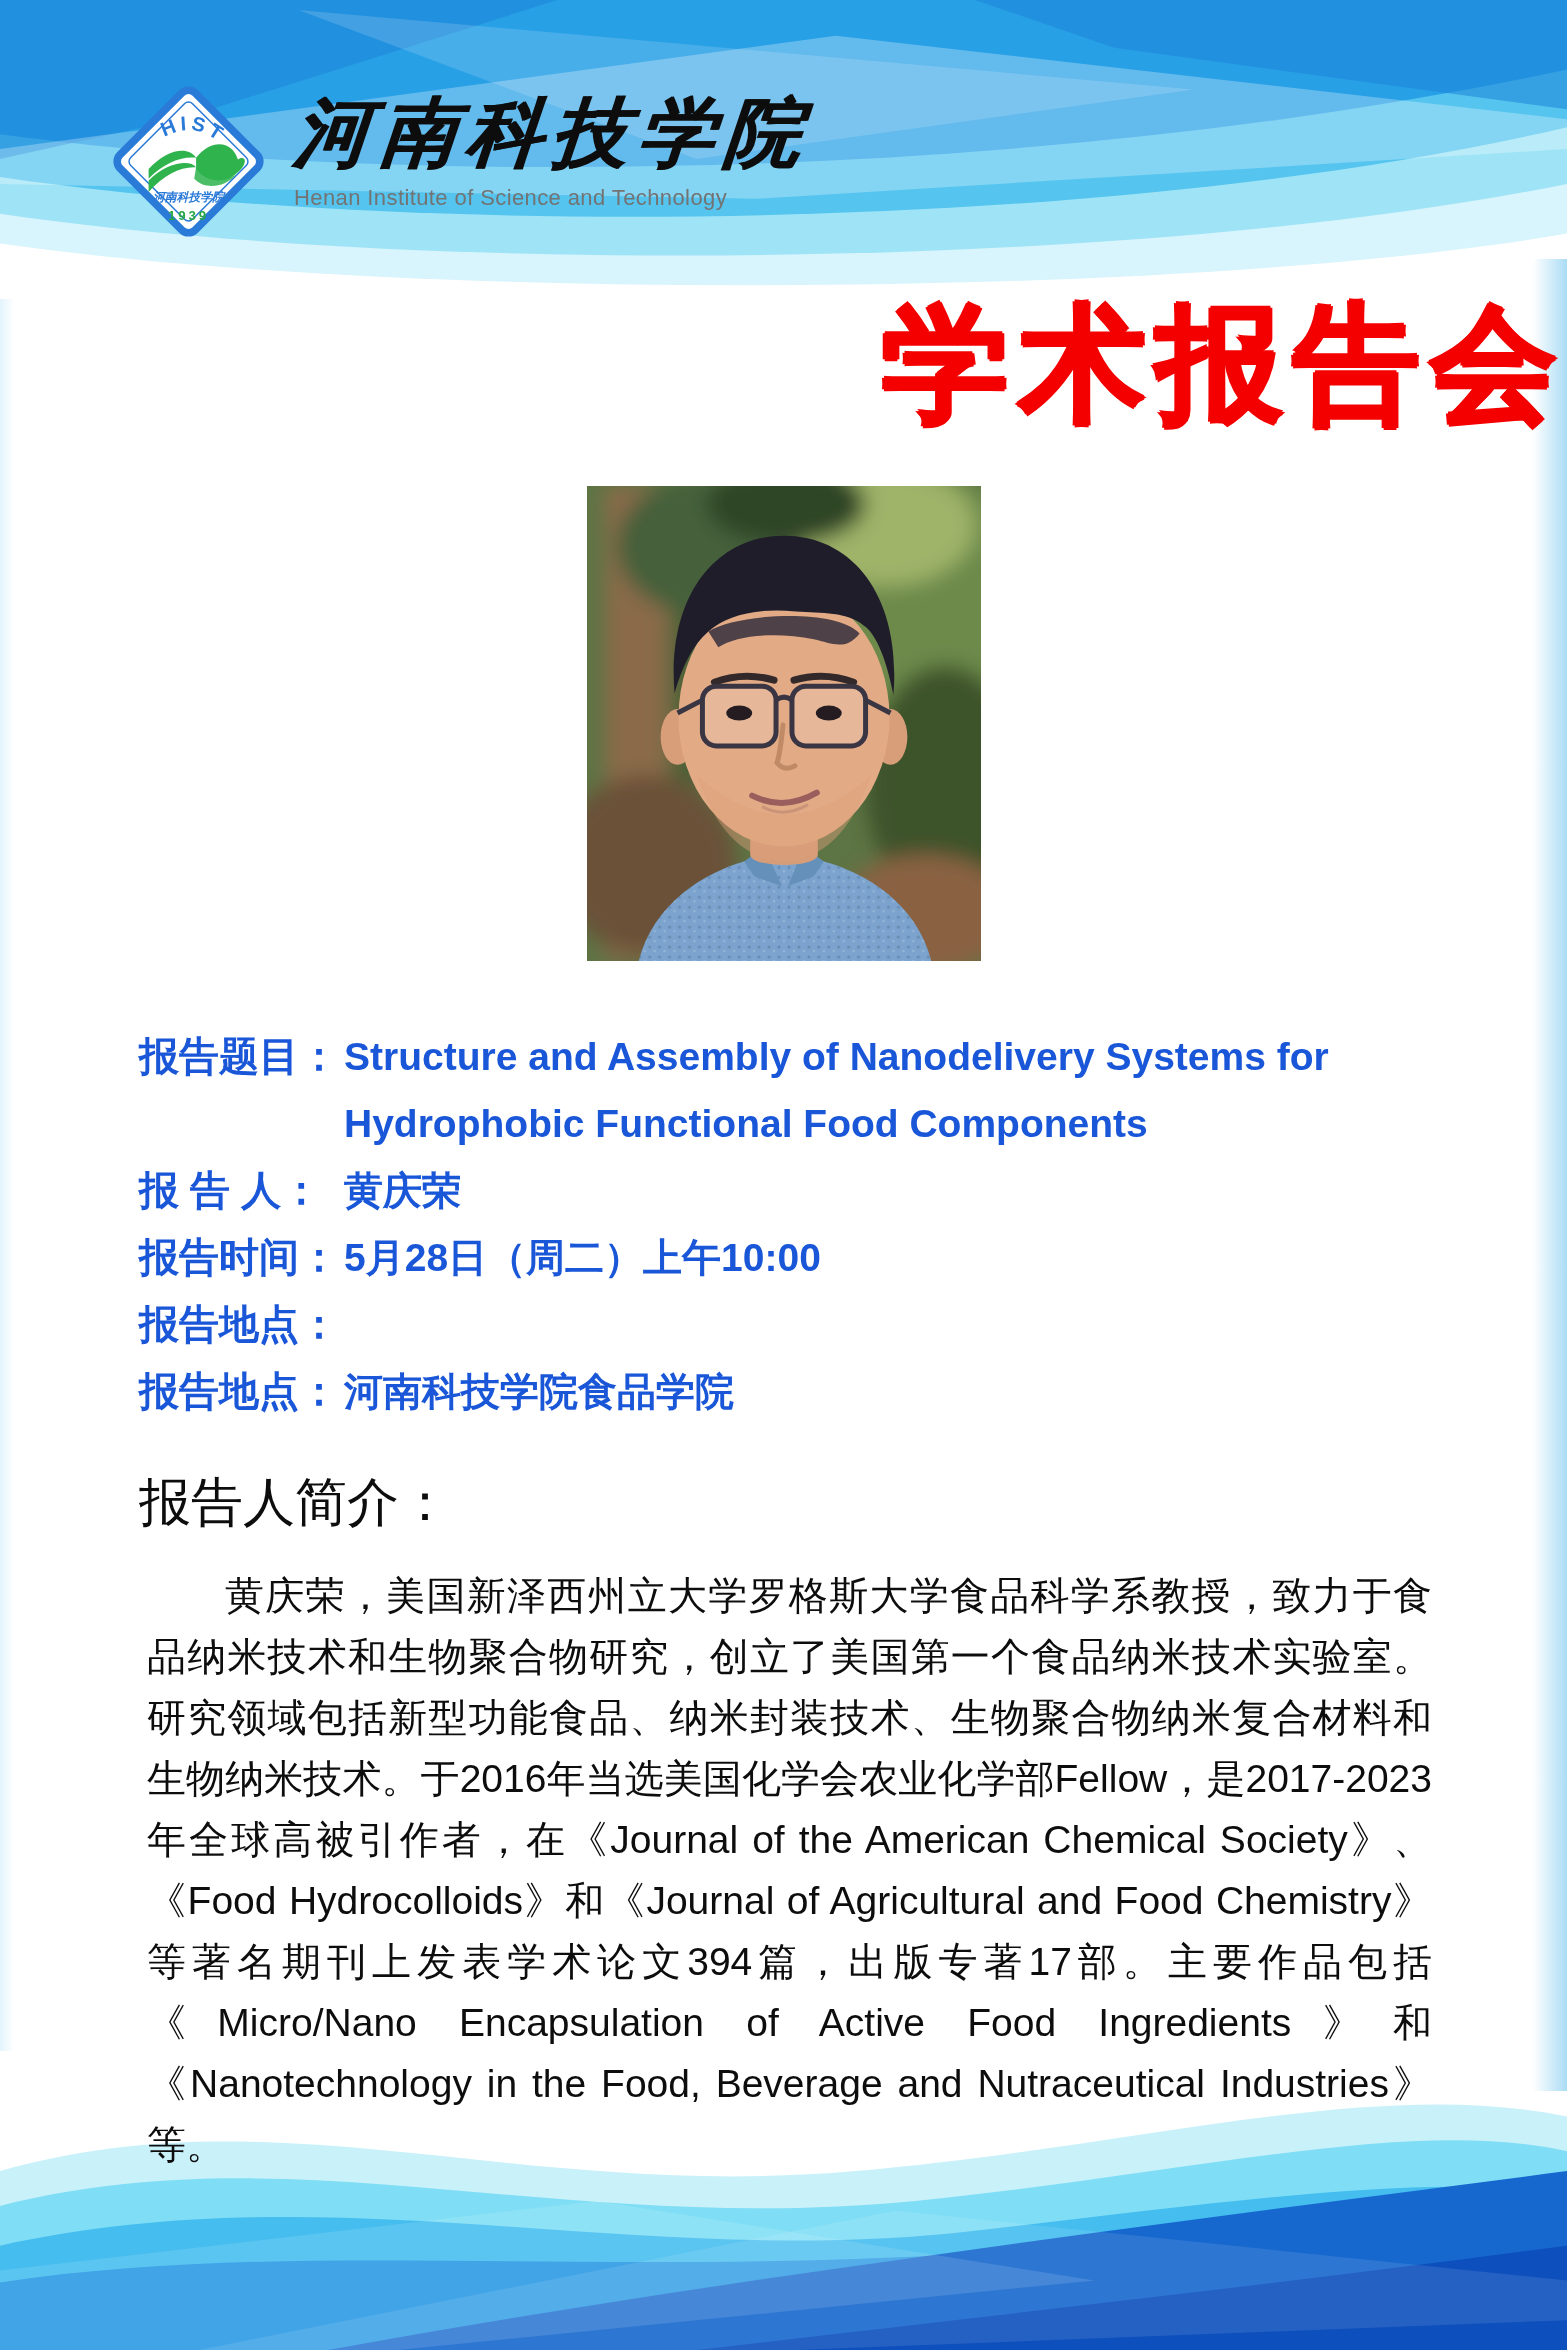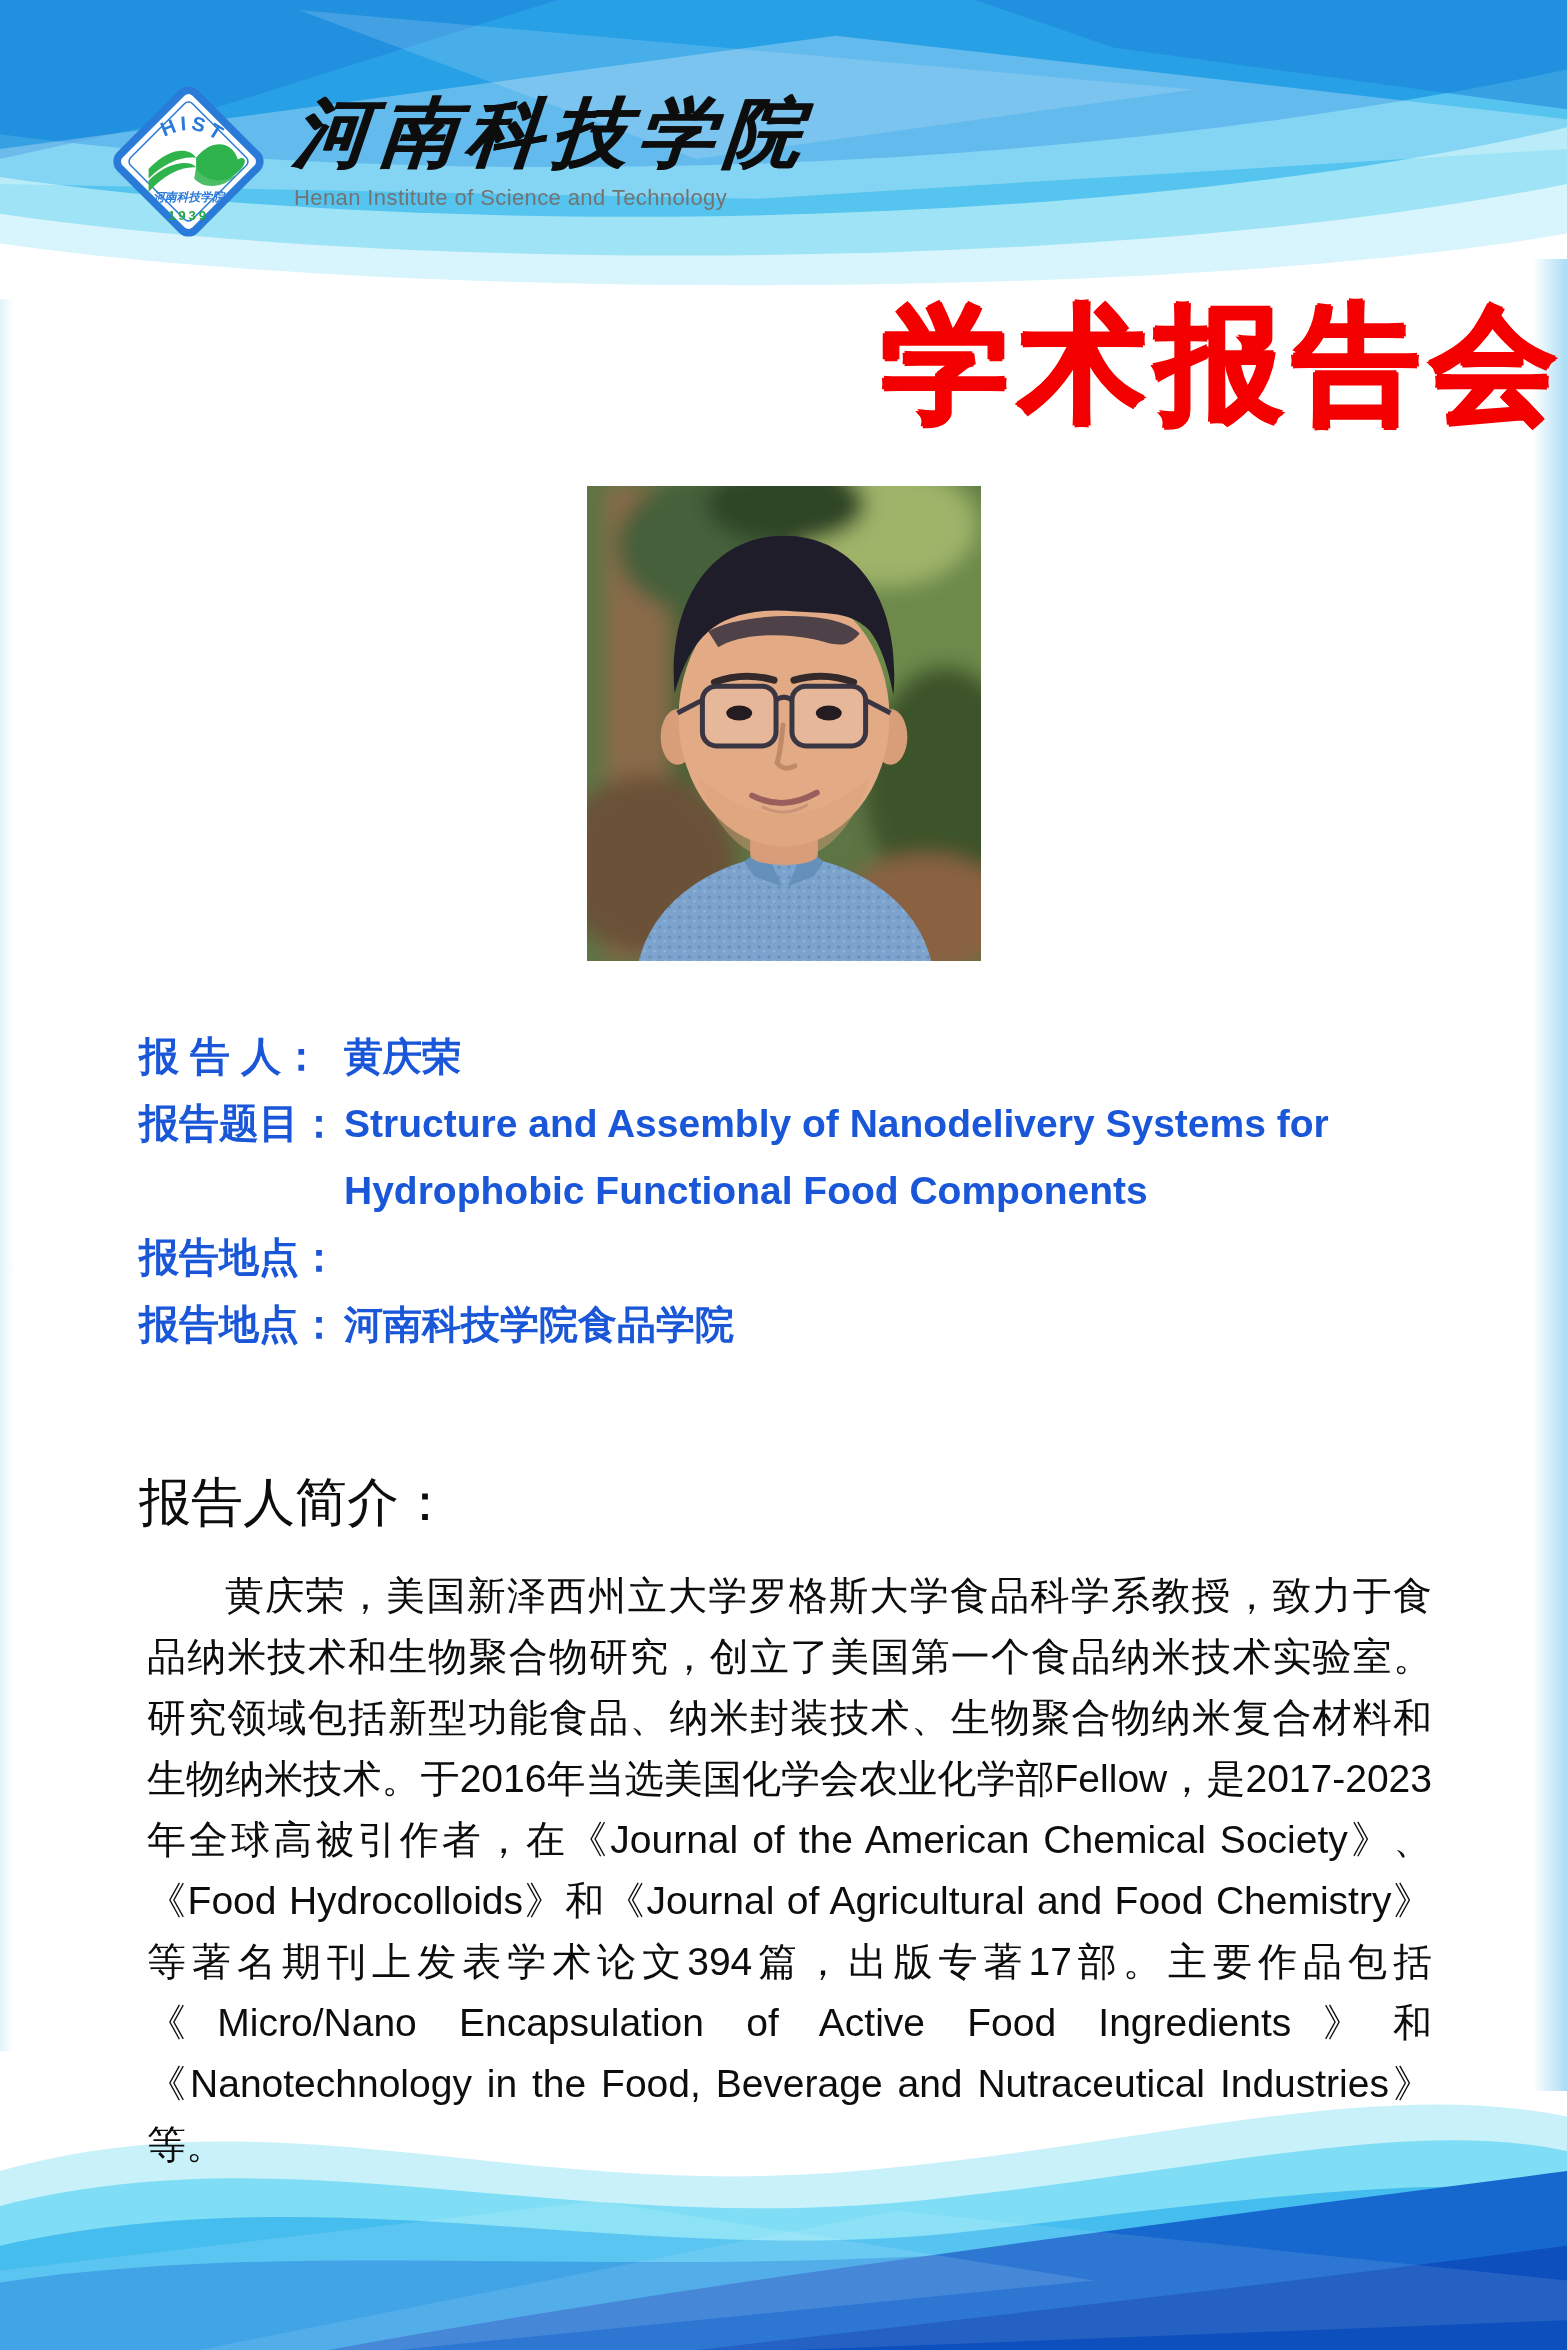--- a/index.html
+++ b/index.html
@@ -154,29 +154,33 @@
     <ellipse cx="153" cy="228" rx="13" ry="7.5" fill="#241c20"></ellipse>
     <ellipse cx="243" cy="228" rx="13" ry="7.5" fill="#241c20"></ellipse>
     <path d="M197,240 C195,260 193,272 191,278 Q198,287 209,281" stroke="#c08a66" stroke-width="5" fill="none" stroke-linecap="round"></path>
     <path d="M166,311 Q198,327 231,308" stroke="#9a5f5d" stroke-width="6" fill="none" stroke-linecap="round"></path>
     <path d="M176,322 Q198,334 222,320" stroke="#c08a72" stroke-width="3" fill="none" opacity="0.7"></path>
   </svg>
 </figure>
 
 <section class="details">
   <div class="drow">
-    <span class="dlabel">报 告 人：</span>
-    <span class="dvalue">黄庆荣</span>
-  </div>
-  <div class="drow">
     <span class="dlabel">报告题目：</span>
     <span class="dvalue">
       <span class="vline">Structure and Assembly of Nanodelivery Systems for</span><br>
       <span class="vline">Hydrophobic Functional Food Components</span>
     </span>
+  </div>
+  <div class="drow">
+    <span class="dlabel">报 告 人：</span>
+    <span class="dvalue">黄庆荣</span>
+  </div>
+  <div class="drow">
+    <span class="dlabel">报告时间：</span>
+    <span class="dvalue">5月28日（周二）上午10:00</span>
   </div>
   <div class="drow">
     <span class="dlabel">报告地点：</span>
   </div>
   <div class="drow">
     <span class="dlabel">报告地点：</span>
     <span class="dvalue">河南科技学院食品学院</span>
   </div>
 </section>
 

